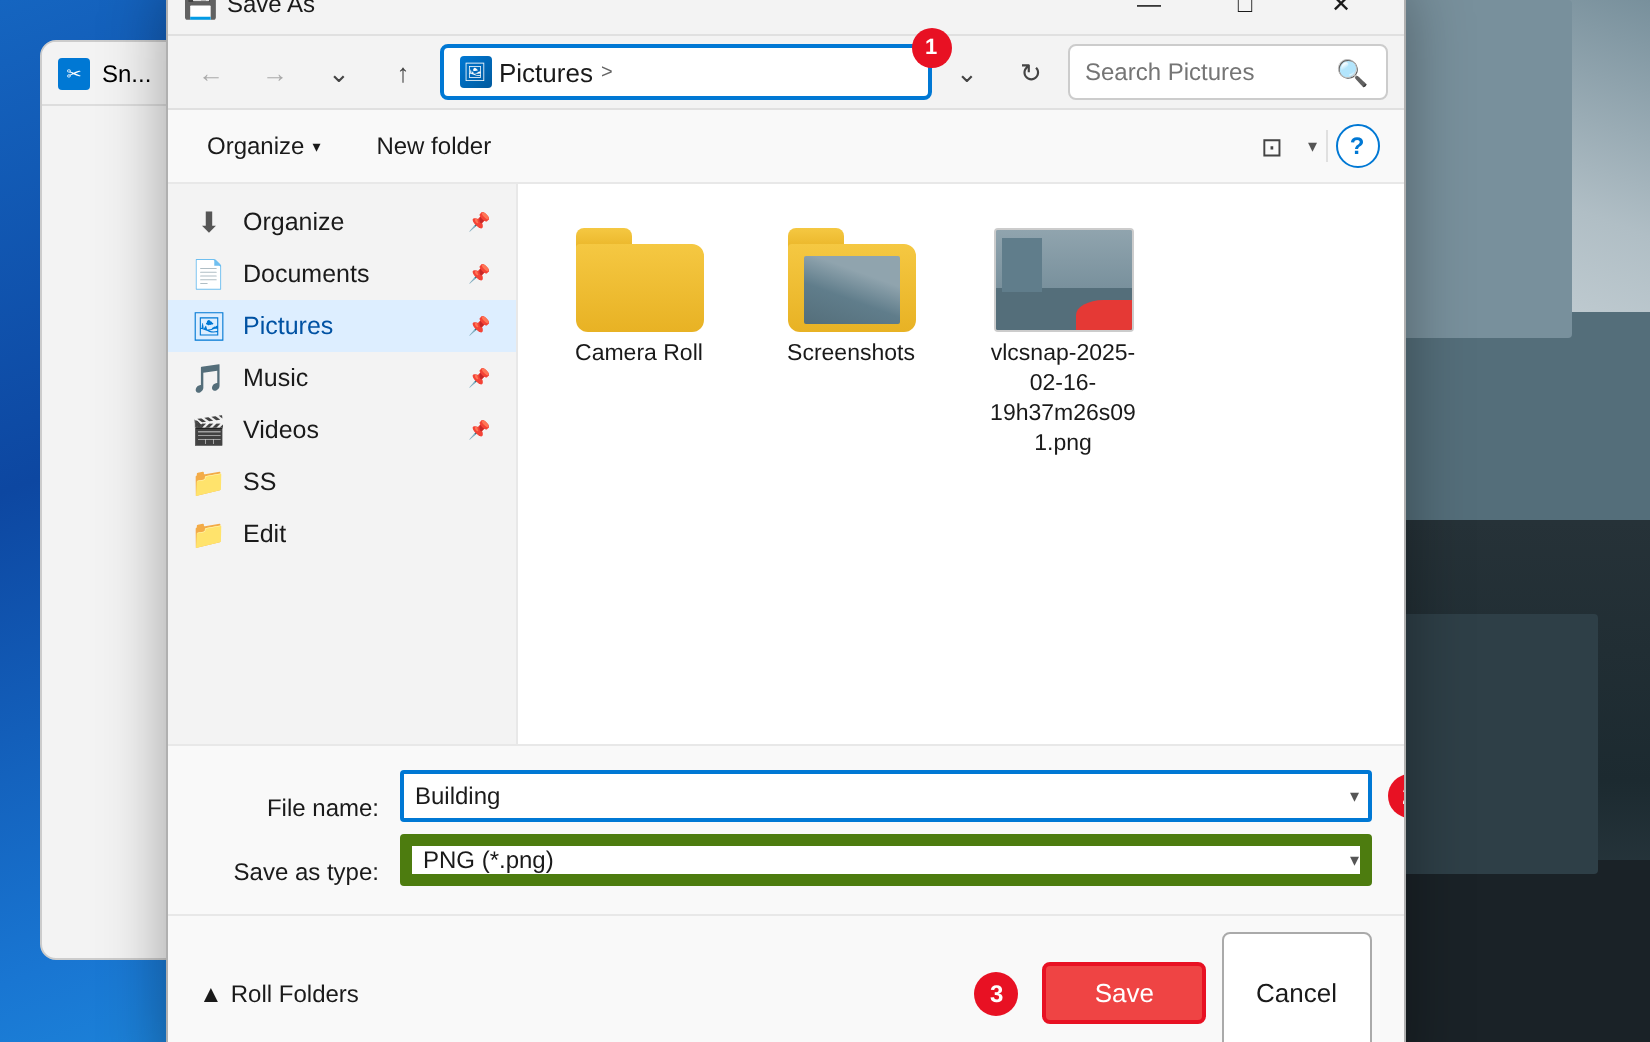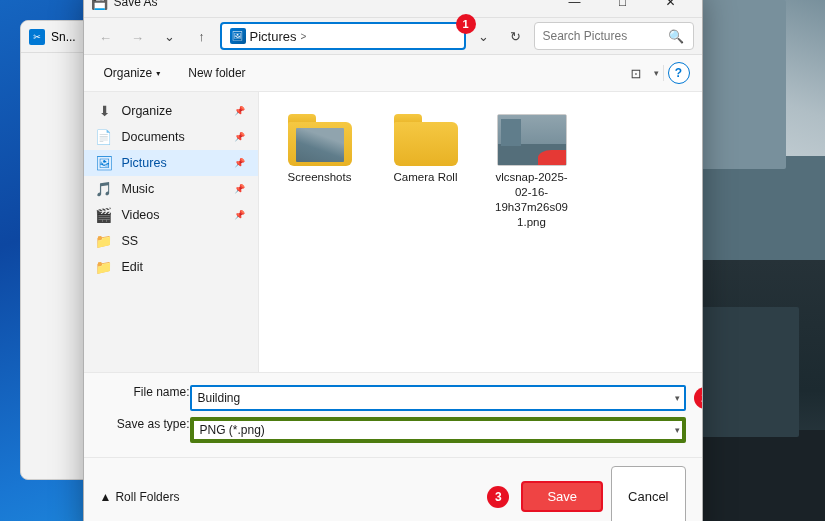--- a/index.html
+++ b/index.html
@@ -382,23 +382,23 @@
     }
 
     
     .bottom-area {
       border-top: 1px solid #e8e8e8;
       padding: 12px 16px 8px;
       background: #f9f9f9;
     }
     .field-row {
       display: flex;
-      align-items: flex-start;
+      align-items: flex-end;
       margin-bottom: 6px;
-      gap: 0;
+      gap: 10px;
     }
     .field-label {
       font-size: 12px;
       color: #1a1a1a;
       width: 90px;
       text-align: right;
     }
     .field-input {
       flex: 1;
       display: flex;
@@ -411,21 +411,21 @@
       border: 2px solid #0078d4;
       border-radius: 2px;
       padding: 0 24px 0 6px;
       font-size: 12px;
       outline: none;
       background: white;
       color: #1a1a1a;
       appearance: none;
     }
     .field-input select {
-      border: 4px solid #4d7c0f;
+      border: 6px solid #4d7c0f;
     }
     .field-input .dropdown-arrow {
       position: absolute;
       right: 6px;
       font-size: 9px;
       color: #555;
       pointer-events: none;
     }
 
     .badge-2 {
@@ -639,36 +639,36 @@
         <span>Edit</span>
       </div>
 
     </div>
 
     <div class="file-area">
 
       <div class="file-item">
         <div class="folder-thumb">
           <div class="folder-tab"></div>
+          <div class="folder-body"></div>
+        </div>
+        <span class="file-label">Camera Roll</span>
+      </div>
+
+      <div class="file-item">
+        <div class="folder-thumb">
+          <div class="folder-tab"></div>
           <div class="folder-body">
 
             <div style="position:absolute;top:6px;left:8px;right:8px;bottom:4px;background:linear-gradient(135deg,#b0bec5,#78909c);border-radius:1px;overflow:hidden;">
               <div style="width:100%;height:100%;background:linear-gradient(200deg,#90a4ae 30%,#607d8b 60%,#546e7a 100%);"></div>
             </div>
           </div>
         </div>
         <span class="file-label">Screenshots</span>
-      </div>
-
-      <div class="file-item">
-        <div class="folder-thumb">
-          <div class="folder-tab"></div>
-          <div class="folder-body"></div>
-        </div>
-        <span class="file-label">Camera Roll</span>
       </div>
 
       <div class="file-item">
         <div class="image-thumb image-thumb-building">
           <div style="width:100%;height:100%;position:relative;overflow:hidden;">
 
             <div style="position:absolute;top:0;left:0;right:0;height:60%;background:linear-gradient(180deg,#90a4ae,#78909c);"></div>
             <div style="position:absolute;bottom:0;left:0;right:0;height:42%;background:#546e7a;"></div>
             <div style="position:absolute;bottom:38%;left:5%;width:30%;height:55%;background:#607d8b;"></div>
             <div style="position:absolute;bottom:0;right:0;width:40%;height:30%;background:#e53935;border-radius:50% 0 0 0;"></div>

